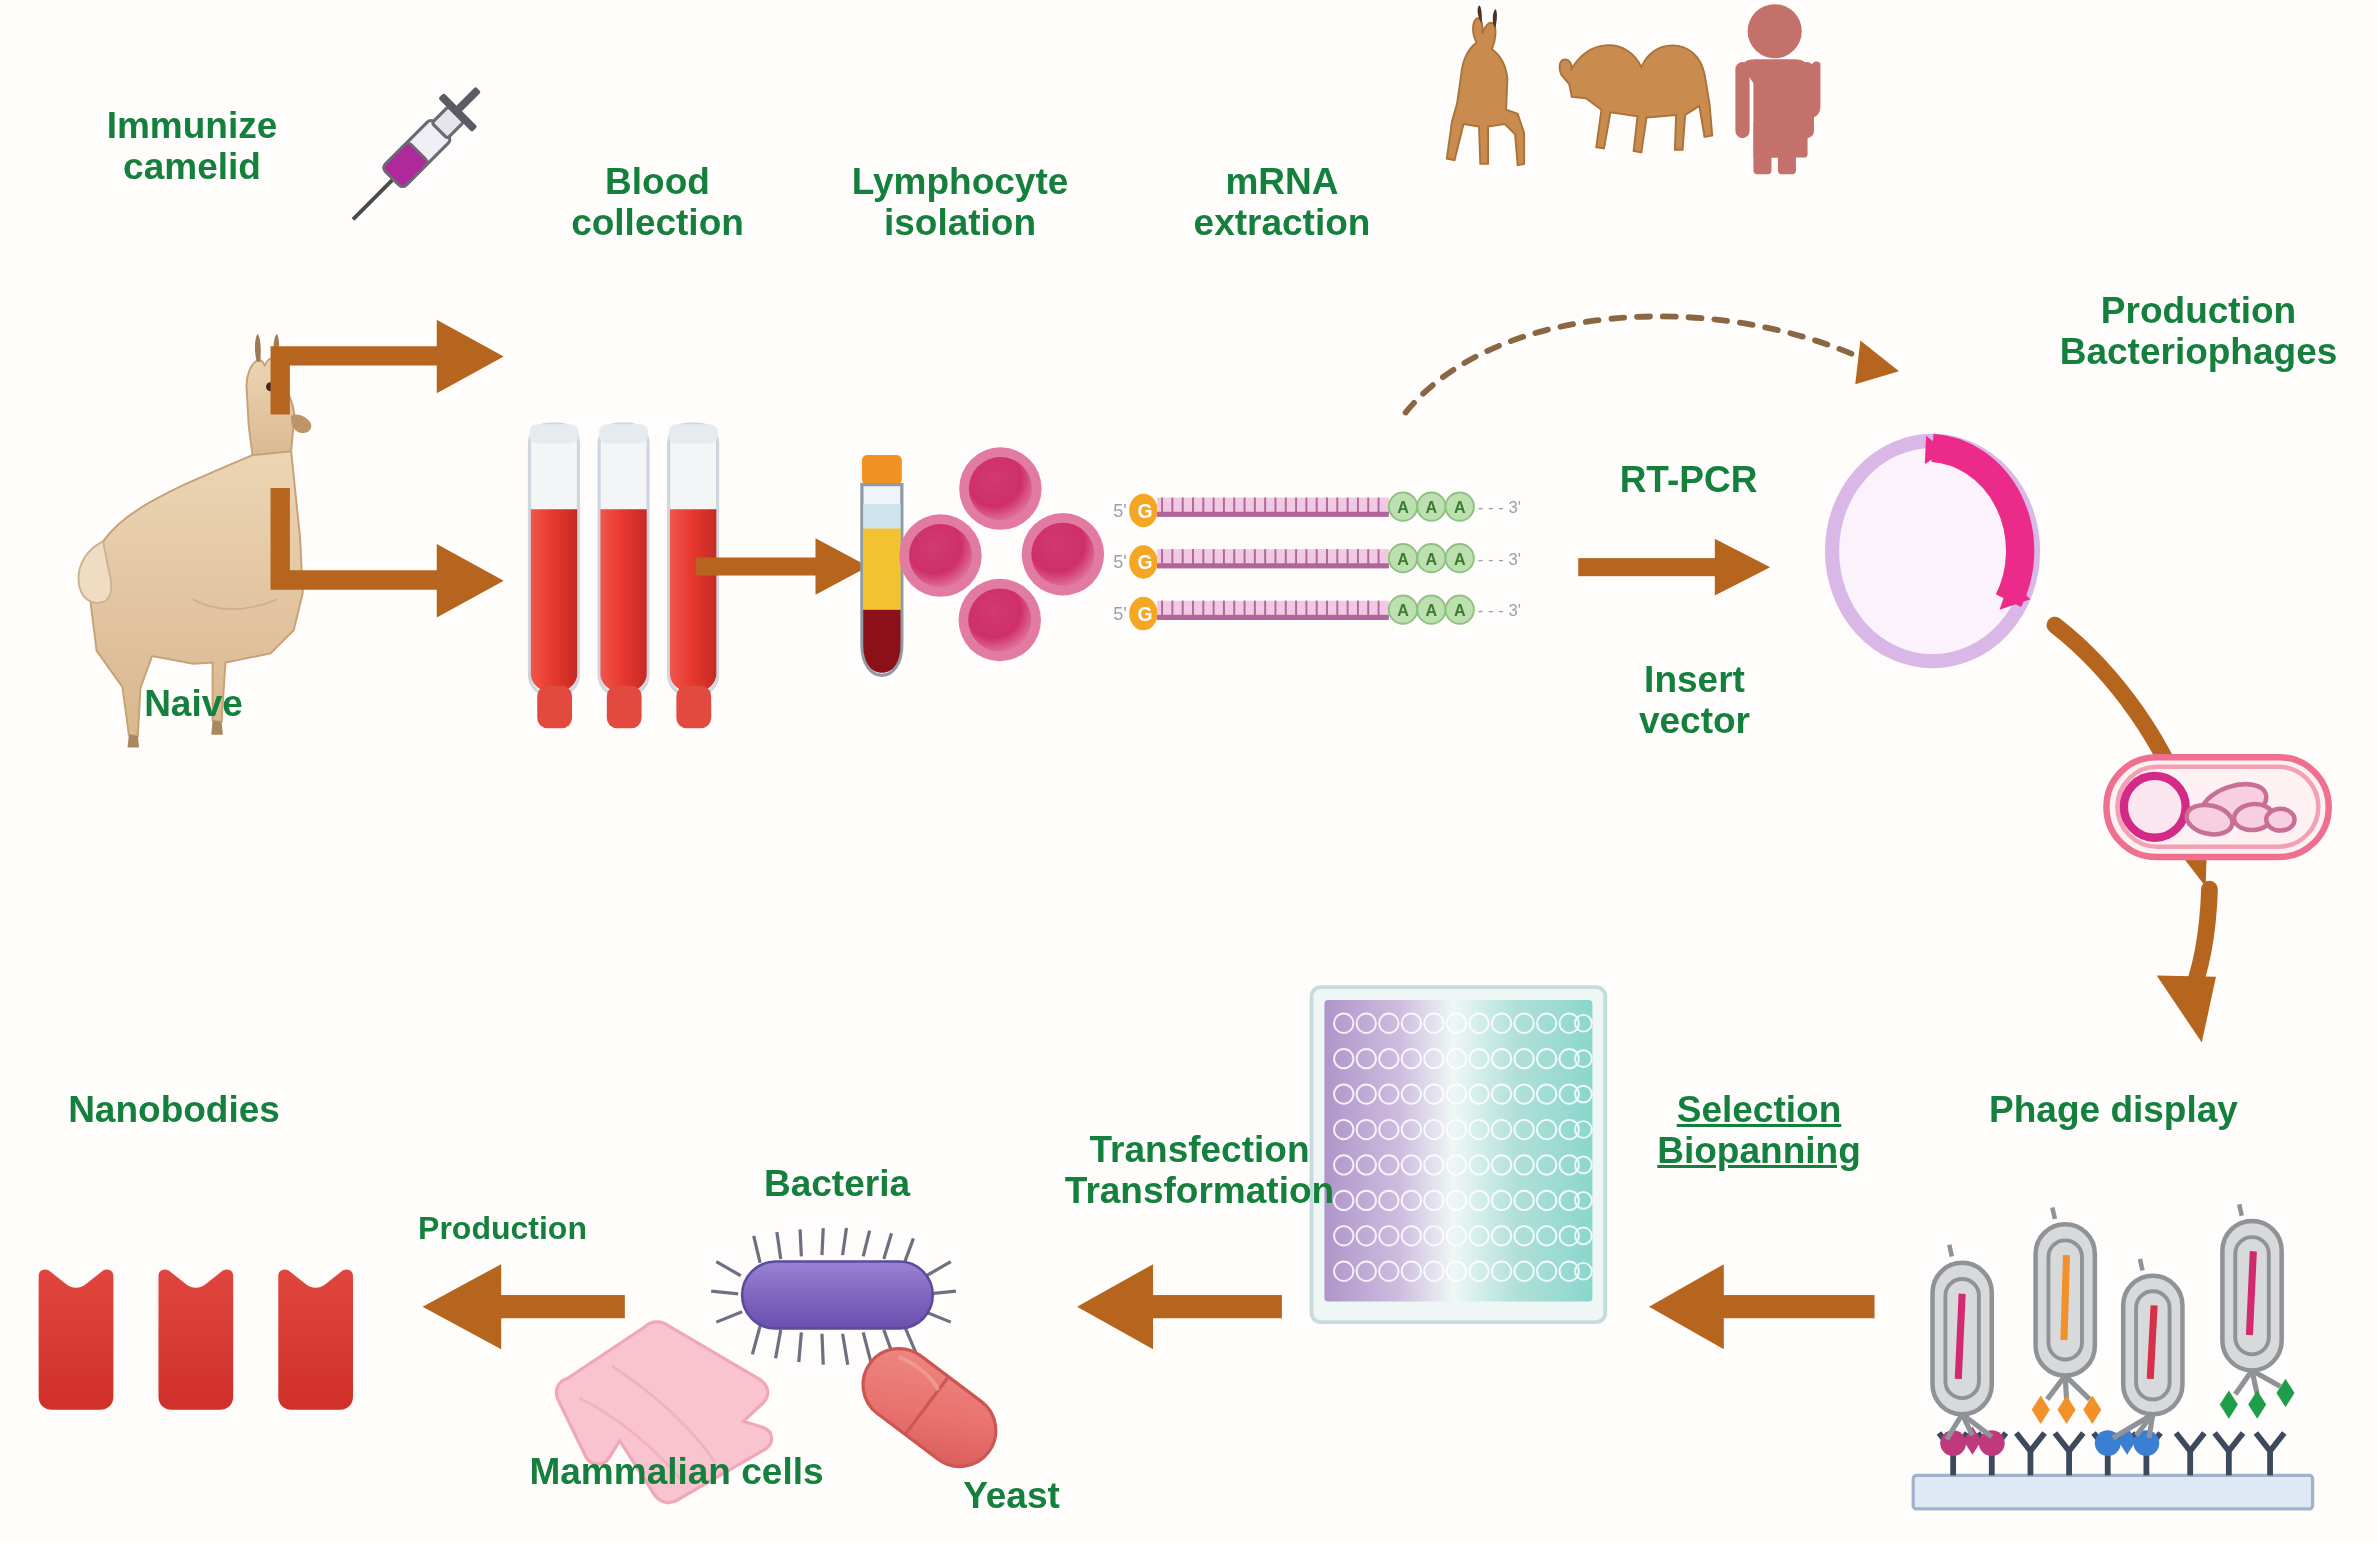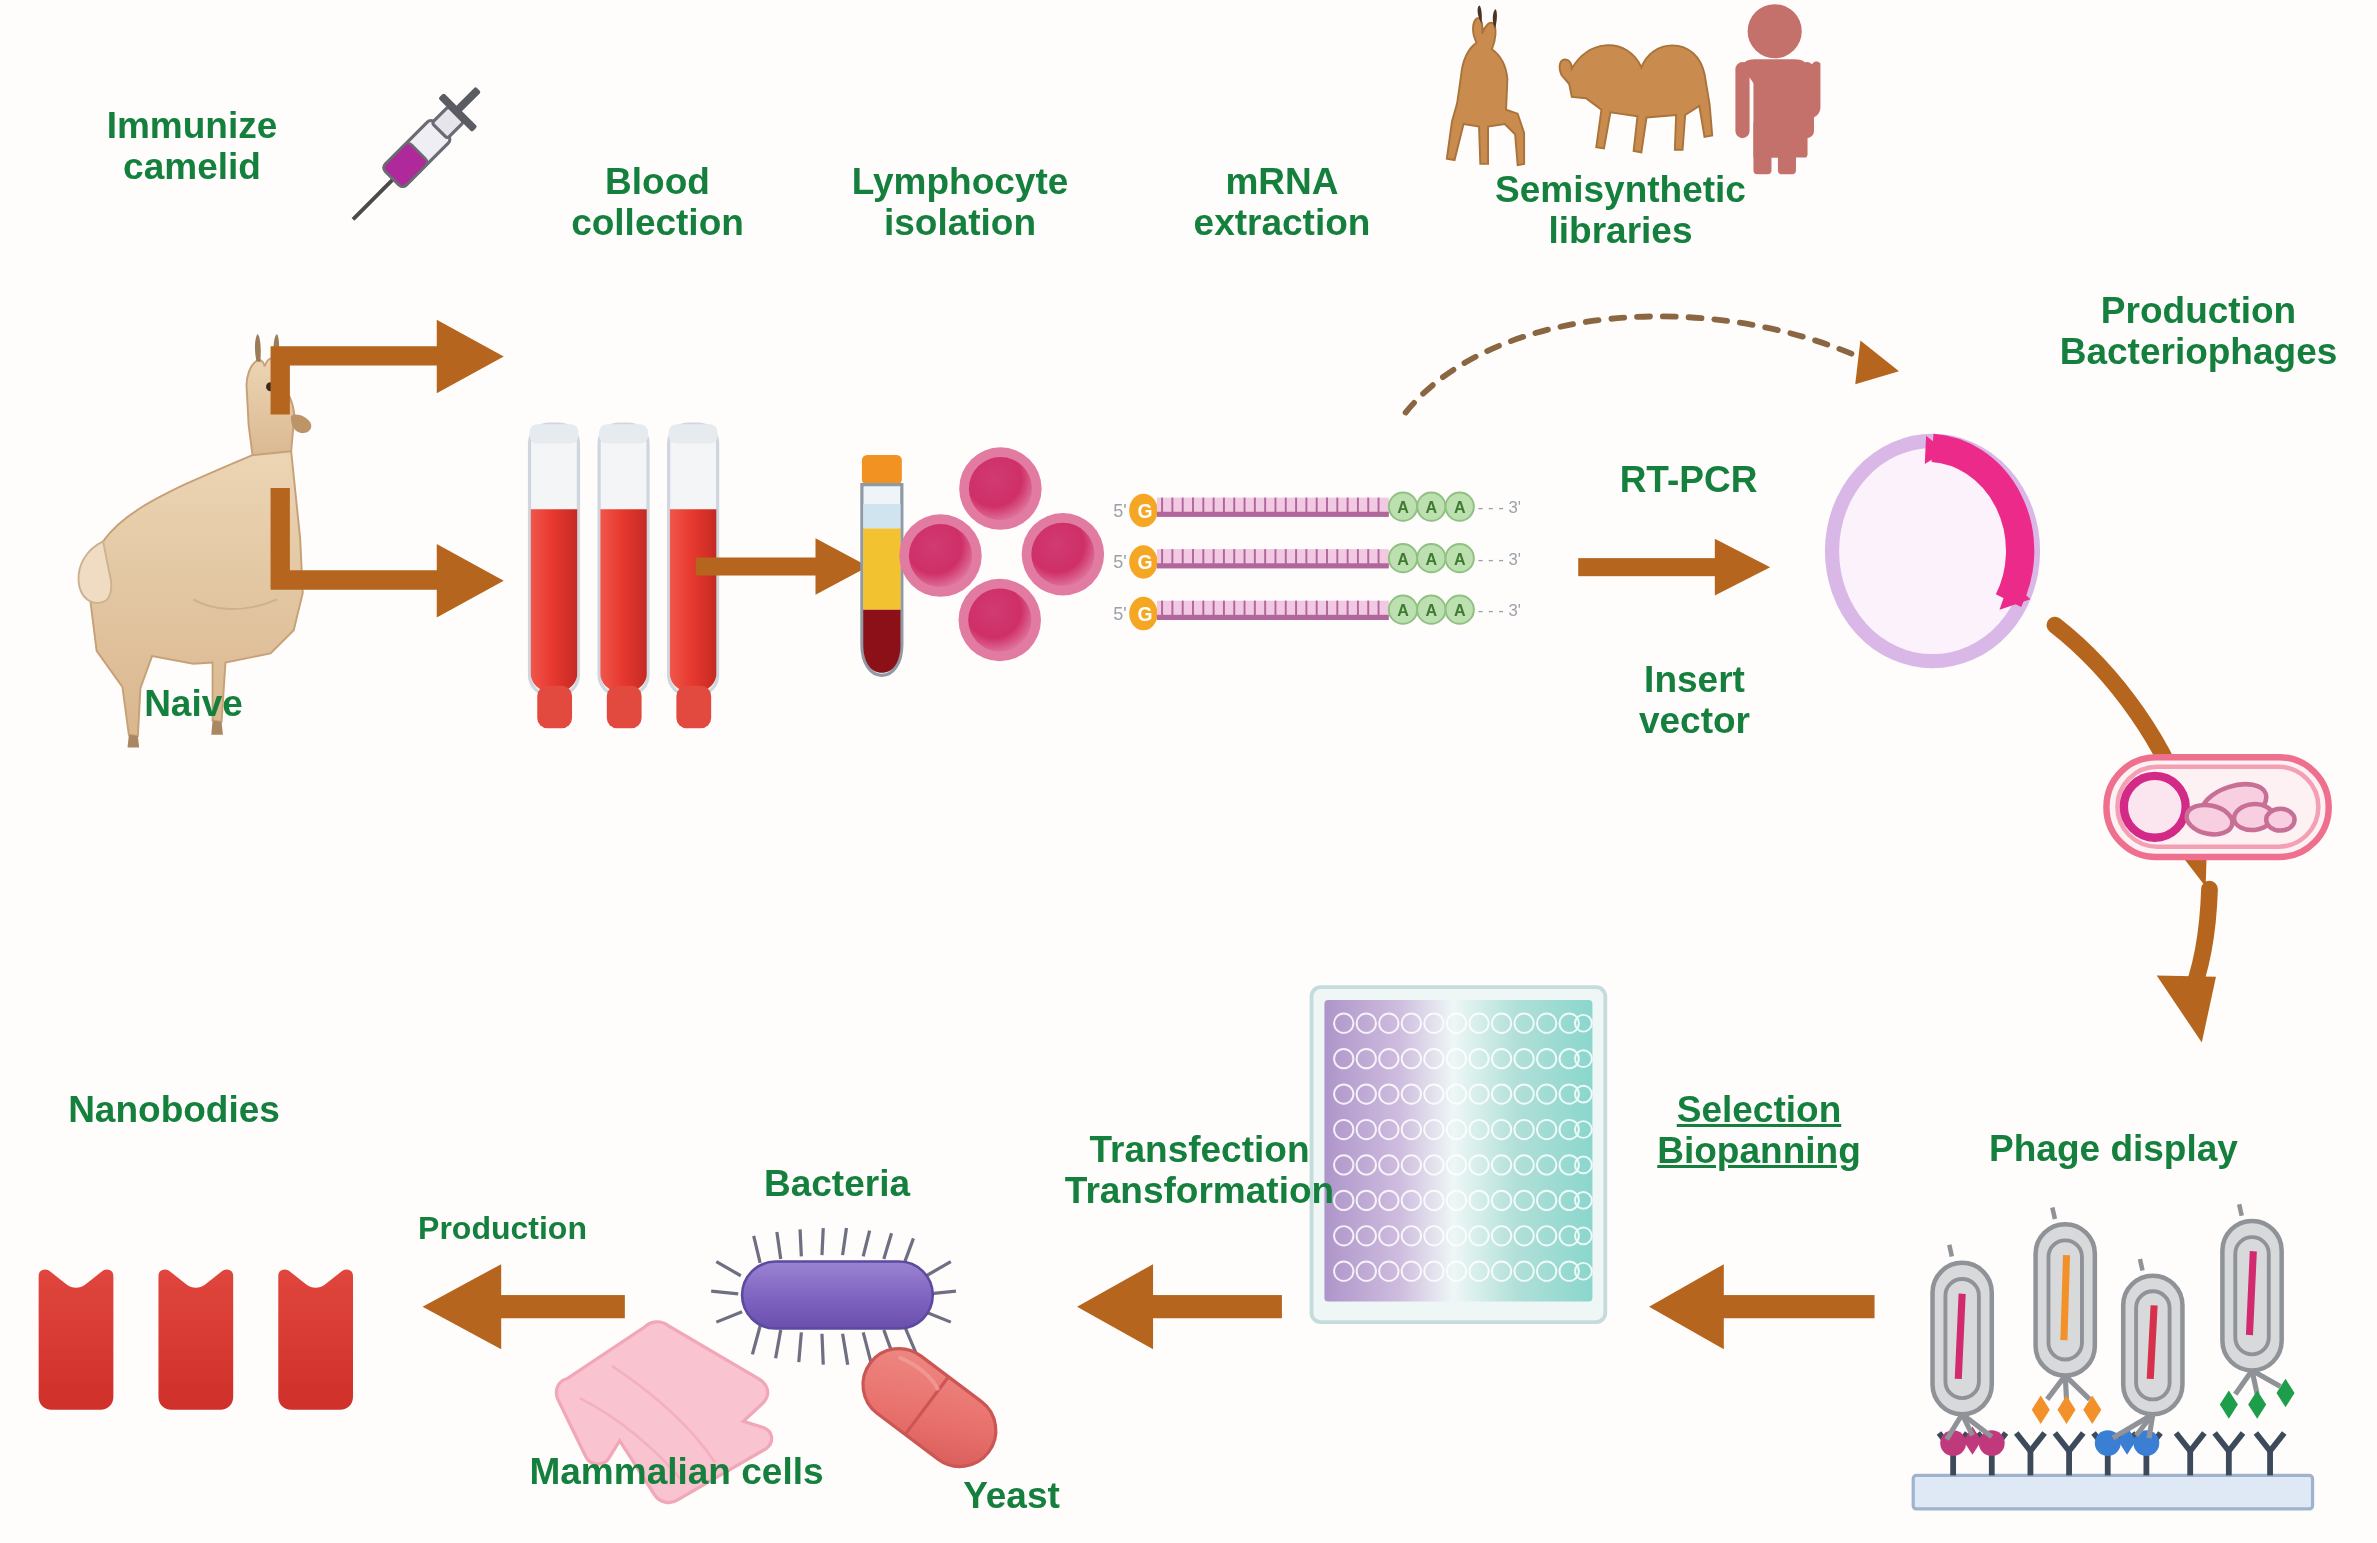--- a/index.html
+++ b/index.html
@@ -636,28 +636,26 @@
 
   <div class="lbl big" style="left:84px;top:105px;width:216px;">Immunize
 camelid</div>
   <div class="lbl big" style="left:87px;top:683px;width:213px;">Naive</div>
   <div class="lbl big" style="left:535px;top:161px;width:245px;">Blood
 collection</div>
   <div class="lbl big" style="left:815px;top:161px;width:290px;">Lymphocyte
 isolation</div>
   <div class="lbl big" style="left:1153px;top:161px;width:258px;">mRNA
 extraction</div>
-  <div class="lbl big" style="left:1450px;top:169px;width:341px;">Semisynthetic
-libraries</div>
   <div class="lbl big" style="left:1579px;top:459px;width:219px;">RT-PCR</div>
   <div class="lbl big" style="left:1588px;top:651px;width:213px;margin-top:8px;">Insert
 vector</div>
   <div class="lbl big" style="left:2023px;top:290px;width:351px;">Production
 Bacteriophages</div>
-  <div class="lbl big" style="left:1933px;top:1128px;width:361px;">Phage display</div>
+  <div class="lbl big" style="left:1933px;top:1089px;width:361px;">Phage display</div>
   <div class="lbl big" style="left:1614px;top:1089px;width:290px;text-decoration:underline;">Selection
 Biopanning</div>
   <div class="lbl big" style="left:1024px;top:1089px;width:351px;margin-top:40px;">Transfection
 Transformation</div>
   <div class="lbl big" style="left:718px;top:1163px;width:238px;">Bacteria</div>
   <div class="lbl big" style="left:477px;top:1443px;width:399px;margin-top:8px;">Mammalian cells</div>
   <div class="lbl big" style="left:915px;top:1475px;width:193px;text-align:center;">Yeast</div>
   <div class="lbl" style="left:380px;top:1211px;width:245px;font-size:32px;">Production</div>
   <div class="lbl big" style="left:29px;top:1089px;width:290px;">Nanobodies</div>
 

